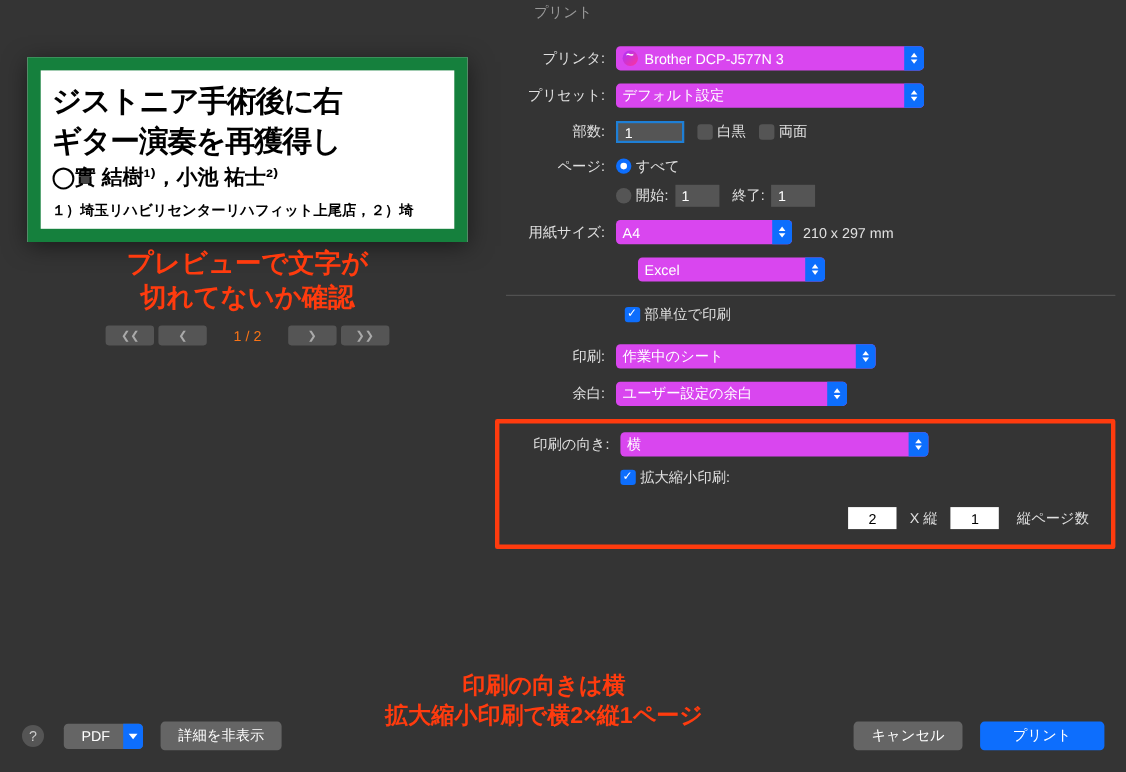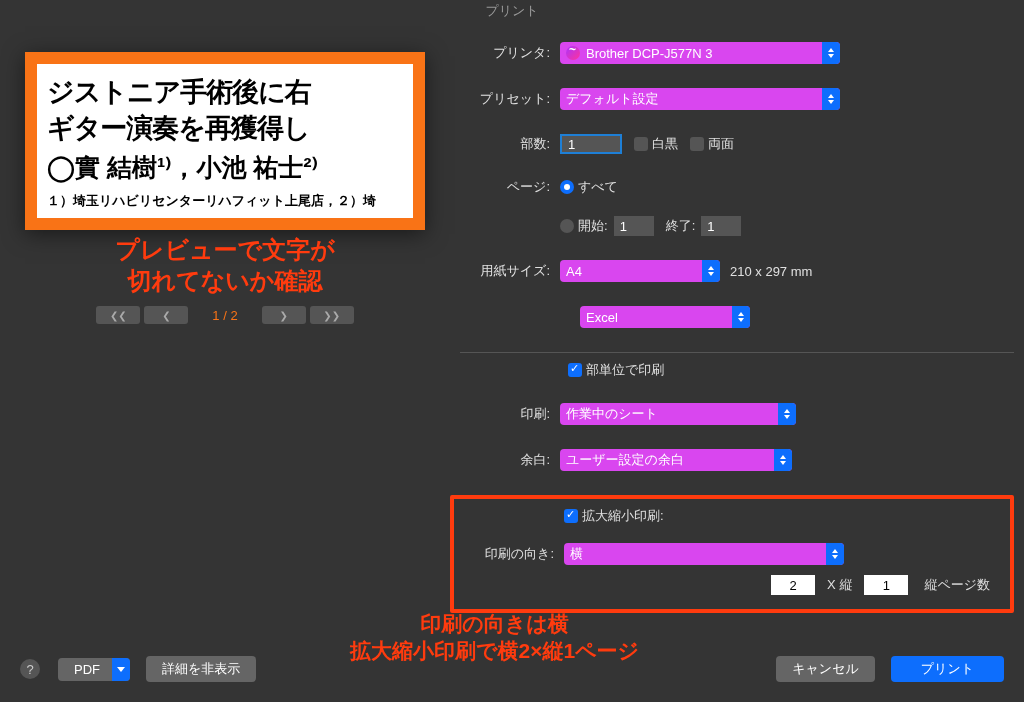--- a/index.html
+++ b/index.html
@@ -29,34 +29,34 @@
 }
 .right {
   flex: 1;
   padding-left: 20px;
 }
 .preview-wrap {
   margin: 10px 15px 0 15px;
 }
 .preview {
   background: #fff;
-  border: 12px solid #f97316;
+  border: 12px solid #15803d;
   padding: 10px 10px 6px 10px;
   box-shadow: 0 4px 20px rgba(0,0,0,.5);
   color: #000;
 }
 .preview .l1, .preview .l2, .preview .l3 {
   font-weight: 800;
   font-size: 27px;
   line-height: 1.35;
   letter-spacing: -1px;
 }
 .preview .l4 {
   font-weight: 700;
-  font-size: 25px;
+  font-size: 19px;
   line-height: 1.6;
 }
 .preview .l5 {
   font-weight: 700;
   font-size: 13px;
   line-height: 1.6;
   margin-top: 4px;
 }
 .annotation {
   color: #ff3b0e;
@@ -85,21 +85,21 @@
   color: #aaa;
 }
 .pager .cnt {
   margin: 0 20px;
   font-size: 13px;
   color: #f97316;
 }
 .row {
   display: flex;
   align-items: center;
-  margin-bottom: 24px;
+  margin-bottom: 12px;
 }
 .row .lbl {
   width: 100px;
   text-align: right;
   padding-right: 10px;
   flex-shrink: 0;
 }
 .select {
   background: #d946ef;
   border-radius: 4px;
@@ -359,38 +359,38 @@
     <div class="row" style="margin-top:18px">
       <div class="lbl">印刷:</div>
       <div class="select" style="width:236px">
         <span>作業中のシート</span>
         <span class="cap"></span>
       </div>
     </div>
 
     <div class="row">
       <div class="lbl">余白:</div>
-      <div class="select" style="width:232px">
+      <div class="select" style="width:210px">
         <span>ユーザー設定の余白</span>
         <span class="cap"></span>
       </div>
     </div>
 
     <div class="highlight-box">
-      <div class="row" style="margin-bottom:18px">
-        <div class="lbl" style="width:106px"></div>
-        <span class="chk on"></span>
-        <span>拡大縮小印刷:</span>
-      </div>
       <div class="row" style="margin-bottom:10px">
         <div class="lbl" style="width:106px">印刷の向き:</div>
         <div class="select" style="width:280px">
           <span>横</span>
           <span class="cap"></span>
         </div>
+      </div>
+      <div class="row" style="margin-bottom:18px">
+        <div class="lbl" style="width:106px"></div>
+        <span class="chk on"></span>
+        <span>拡大縮小印刷:</span>
       </div>
       <div class="row" style="justify-content:flex-end;margin-bottom:0;padding-right:10px">
         <input class="input tiny" value="2" style="">
         <span style="width:12px"></span>
         <span>X 縦</span>
         <span style="width:12px"></span>
         <input class="input tiny" value="1" style="">
         <span style="width:16px"></span>
         <span>縦ページ数</span>
       </div>

